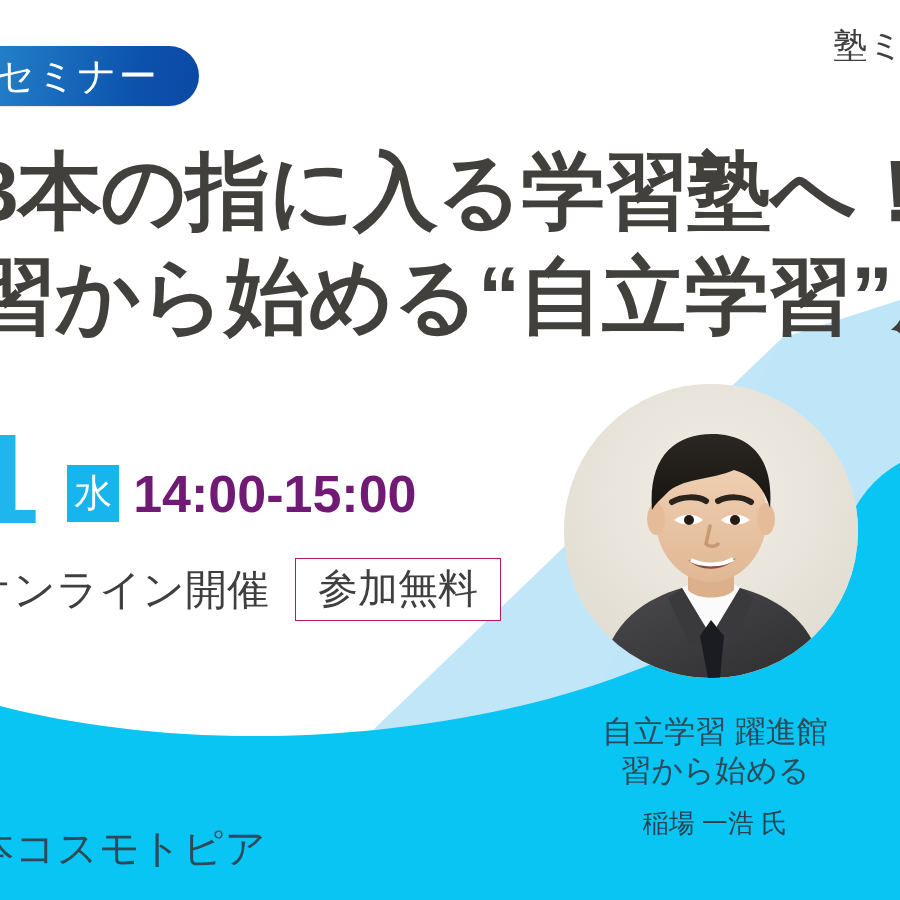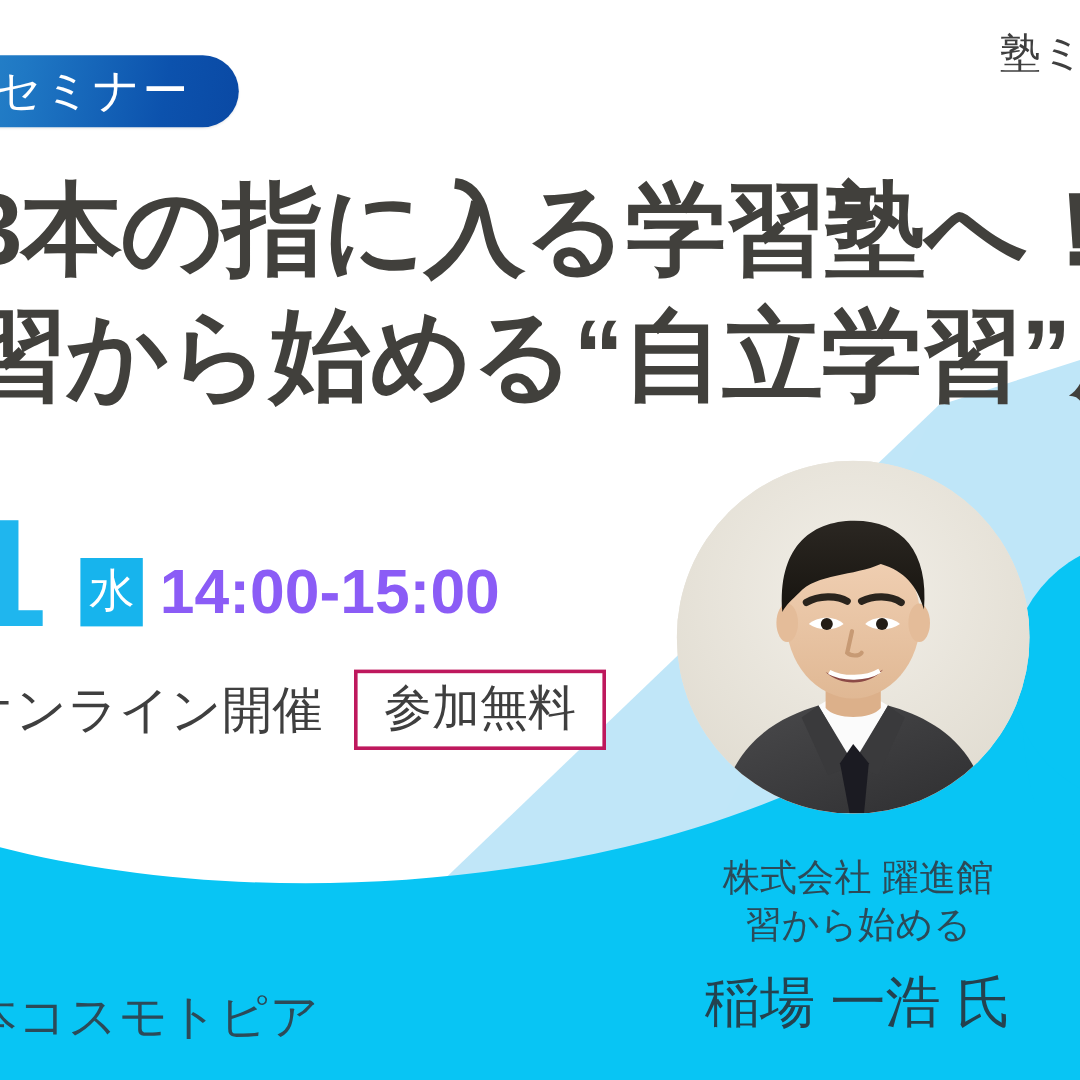--- a/index.html
+++ b/index.html
@@ -106,21 +106,21 @@
     background: #17B4ED;
     color: #ffffff;
     font-size: 38px;
     font-weight: 500;
     line-height: 1;
     padding: 9px 7px 10px 7px;
     margin-left: 30px;
     margin-bottom: 12px;
   }
   .time-text {
-    color: #8b5cf6;
+    color: #701a75;
     font-size: 52px;
     font-weight: 700;
     line-height: 1;
     margin-left: 14px;
     margin-bottom: 14px;
     letter-spacing: 0px;
     white-space: nowrap;
   }
 
   
@@ -133,21 +133,21 @@
     z-index: 6;
   }
   .format-text {
     color: #3f3f3f;
     font-size: 42px;
     line-height: 1;
     white-space: nowrap;
   }
   .free-box {
     margin-left: 26px;
-    border: 3px solid #be185d;
+    border: 1px solid #be185d;
     background: #ffffff;
     padding: 9px 22px 12px 22px;
     line-height: 1;
   }
   .free-box-text {
     color: #3f3f3f;
     font-size: 40px;
     line-height: 1;
     white-space: nowrap;
   }
@@ -177,21 +177,21 @@
   }
   .speaker-company,
   .speaker-role {
     color: #2c4a58;
     font-size: 31px;
     line-height: 1.26;
     white-space: nowrap;
   }
   .speaker-name {
     color: #24424f;
-    font-size: 46px;
+    font-size: 26px;
     line-height: 1.2;
     margin-top: 18px;
     white-space: nowrap;
   }
 
   
   .organizer {
     position: absolute;
     left: -26px;
     top: 828px;
@@ -307,21 +307,21 @@
       <circle cx="171" cy="136" r="5" fill="#241d16"></circle>
 
       <path d="M146,142 L142,160 C145,163 152,163 154,160" stroke="#c79a74" stroke-width="3.5" fill="none" stroke-linecap="round"></path>
 
       <path d="M124,176 C136,188 160,188 172,174 C160,182 136,182 124,176 Z" fill="#8c4a46"></path>
       <path d="M127,176 C138,182 158,182 169,175" stroke="#ffffff" stroke-width="4" fill="none"></path>
     </svg>
   </div>
 
   <div class="speaker">
-    <div class="speaker-company">株式会社 躍進館</div>
+    <div class="speaker-company">自立学習 躍進館</div>
     <div class="speaker-role">習から始める</div>
     <div class="speaker-name">稲場 一浩 氏</div>
   </div>
 
   <div class="organizer">
     <span class="organizer-text">本コスモトピア</span>
   </div>
 
 </div>
 

